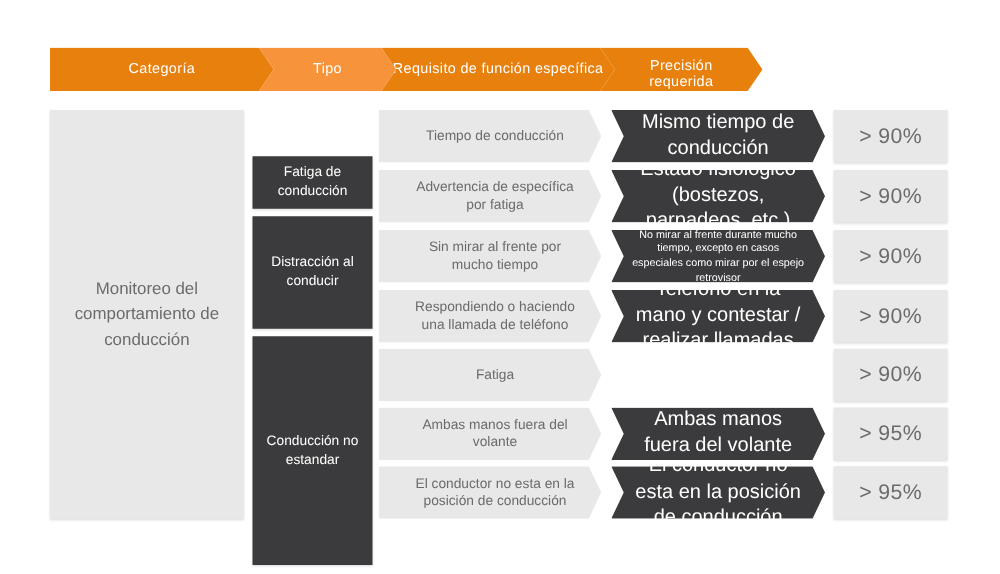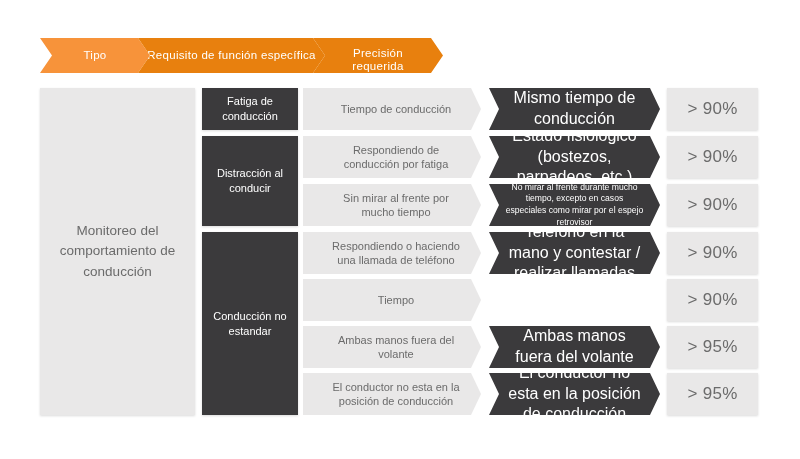--- a/index.html
+++ b/index.html
@@ -28,21 +28,21 @@
     filter:drop-shadow(0 1.5px 1px rgba(0,0,0,0.14));
   }
   
   .cat{
     left:40px;top:88px;width:155px;height:327px;background:var(--light-gray);
     color:var(--text-gray);font-size:13.5px;line-height:1.5;padding:4px 8px;
   }
   
   .type{
     left:202px;width:96px;background:var(--dark);color:#ffffff;
-    font-size:11px;line-height:1.35;padding:0 6px;
+    font-size:11px;line-height:1.35;padding:0 6px;margin-top:37px;
   }
   .type-a{top:88px;height:42px;}
   .type-b{top:136px;height:90px;}
   .type-c{top:232px;height:183px;}
   
   .req{
     left:303px;width:178px;height:42px;background:var(--light-gray);
     color:var(--text-gray);font-size:11px;line-height:1.3;padding:0 16px 0 24px;
     clip-path:polygon(0 0, calc(100% - 10px) 0, 100% 50%, calc(100% - 10px) 100%, 0 100%);
   }
@@ -60,20 +60,23 @@
   }
   
   .r0{top:88px}.r1{top:136px}.r2{top:184px}.r3{top:232px}.r4{top:279px}.r5{top:326px}.r6{top:373px}
 </style>
 </head>
 <body>
 
 <div class="canvas" style="--orange-dark: #e8800e; --orange-light: #f7933a; --dark: #3b3a3c; --light-gray: #e9e8e8; --text-gray: #6b6b6b;">
 
   <div class="ribbon">
+    <div class="seg first s1">
+      <span>Categoría</span>
+    </div>
     <div class="seg light s2">
       <span>Tipo</span>
     </div>
     <div class="seg s3">
       <span>Requisito de función específica</span>
     </div>
     <div class="seg s5">
       <span style="max-width:70px;display:inline-block;">Precisión requerida</span>
     </div>
   </div>
@@ -96,21 +99,21 @@
       <span>Tiempo de conducción</span>
     </div>
   <div class="box crit r0">
       <span>Mismo tiempo de conducción</span>
     </div>
   <div class="box prec r0">
       <span>&gt; 90%</span>
     </div>
 
   <div class="box req r1">
-      <span>Respondiendo de conducción por fatiga</span>
+      <span>Advertencia de específica por fatiga</span>
     </div>
   <div class="box crit r1">
       <span>Estado fisiológico (bostezos, parpadeos, etc.)</span>
     </div>
   <div class="box prec r1">
       <span>&gt; 90%</span>
     </div>
 
   <div class="box crit sm r2">
       <span>No mirar al frente durante mucho tiempo, excepto en casos especiales como mirar por el espejo retrovisor</span>
@@ -126,21 +129,21 @@
       <span>Respondiendo o haciendo una llamada de teléfono</span>
     </div>
   <div class="box crit r3">
       <span>Teléfono en la mano y contestar / realizar llamadas</span>
     </div>
   <div class="box prec r3">
       <span>&gt; 90%</span>
     </div>
 
   <div class="box req r4">
-      <span>Tiempo</span>
+      <span>Fatiga</span>
     </div>
   <div class="box prec r4">
       <span>&gt; 90%</span>
     </div>
 
   <div class="box req r5">
       <span>Ambas manos fuera del volante</span>
     </div>
   <div class="box crit r5">
       <span>Ambas manos fuera del volante</span>

